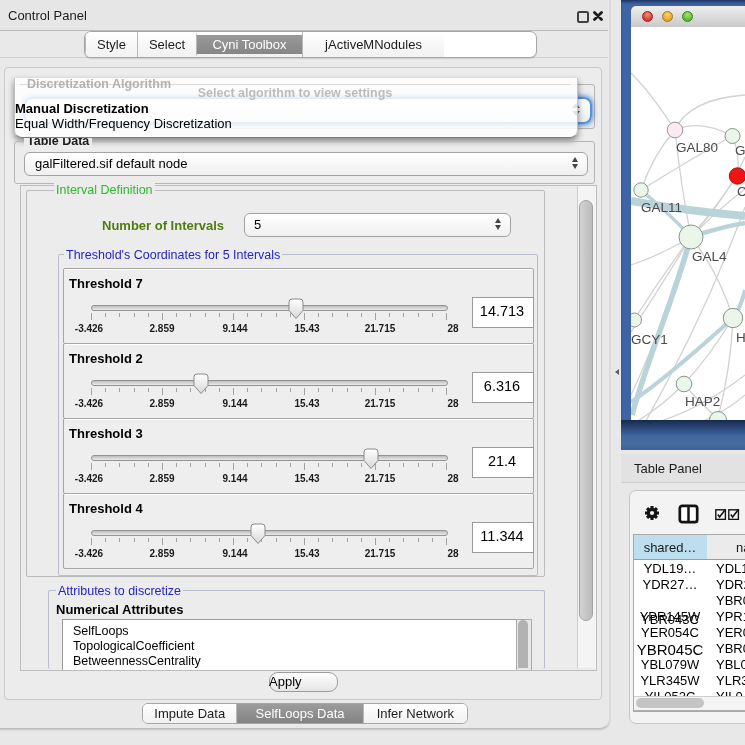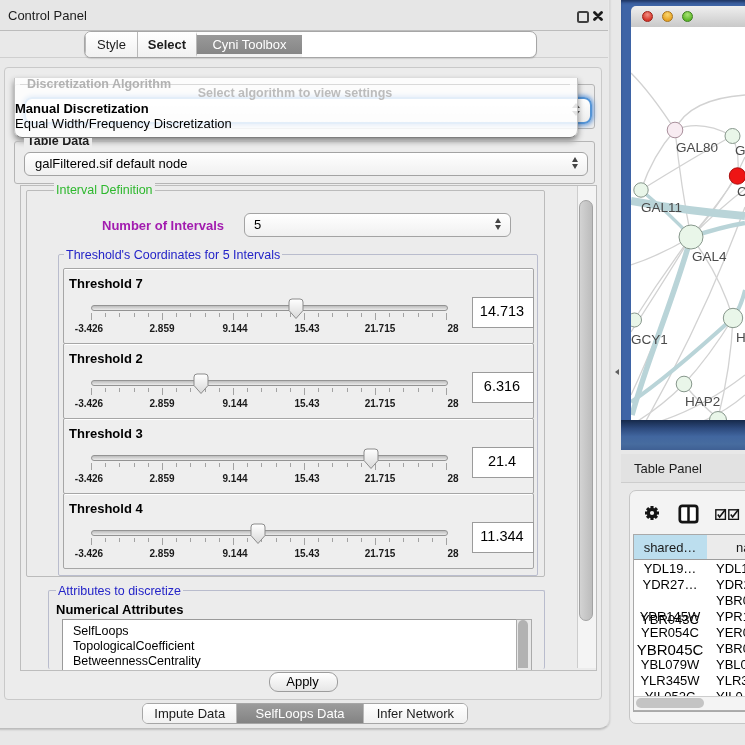--- a/index.html
+++ b/index.html
@@ -11,22 +11,23 @@
 <div class="ab" style="left:-10px;top:-10px;width:618px;height:737px;background:#e9e9e9;border:1px solid #d8d8d8;border-bottom:1px solid #bdbdbd;border-radius:0 0 10px 10px;box-shadow:0 1px 2px rgba(0,0,0,.18);"></div>
 <div class="ab" style="left:0;top:0;width:608px;height:30px;background:#e6e6e6;border-bottom:1px solid #bcbcbc;"></div>
 <div class="ab txt" style="left:8px;top:8px;font-size:13px;color:#1c1c1c;">Control Panel</div>
 <div class="ab" style="left:577px;top:11px;width:8px;height:8px;border:2px solid #3f3f3f;border-radius:2.5px;"></div>
 <svg class="ab" style="left:593px;top:11px;" width="10" height="10" viewBox="0 0 10 10">
     <path d="M1.5,1.5 L8.5,8.5 M8.5,1.5 L1.5,8.5" stroke="#1c1c1c" stroke-width="2.8" stroke-linecap="round" fill="none"></path>
   </svg>
 <div class="ab" style="left:0;top:57px;width:608px;height:1px;background:#cfcfcf;"></div>
 <div class="ab" style="left:84px;top:31px;height:25px;width:451px;display:flex;border:1px solid #a6a6a6;border-radius:7px;overflow:hidden;background:#fff;box-shadow:0 1px 1px rgba(0,0,0,.12);">
 <div style="width:51px;display:flex;align-items:center;justify-content:center;background:linear-gradient(#ffffff,#f1f1f1);color:#1c1c1c;font-size:13px;font-weight:500;border-left:1px solid #b8b8b8;">Style</div>
-<div style="width:58px;display:flex;align-items:center;justify-content:center;background:linear-gradient(#ffffff,#f1f1f1);color:#1c1c1c;font-size:13px;font-weight:700;border-left:1px solid #b8b8b8;">Select</div>
+<div style="width:58px;display:flex;align-items:center;justify-content:center;background:linear-gradient(#ffffff,#f1f1f1);color:#1c1c1c;font-size:13px;font-weight:400;border-left:1px solid #b8b8b8;">Select</div>
 <div style="width:106px;display:flex;align-items:center;justify-content:center;background:linear-gradient(#999999,#868686);color:#fff;font-size:13px;font-weight:500;border-left:1px solid #b8b8b8;border-top:3.5px solid #fdfdfd;border-bottom:3.5px solid #f2f2f2;box-sizing:border-box;">Cyni Toolbox</div>
+<div style="width:141px;display:flex;align-items:center;justify-content:center;background:linear-gradient(#ffffff,#f1f1f1);color:#1c1c1c;font-size:13px;font-weight:500;border-left:1px solid #b8b8b8;">jActiveMNodules</div>
 </div>
 <div class="ab" style="left:4px;top:67px;width:596px;height:631px;background:#ececec;border:1px solid #c9c9c9;border-radius:4px;"></div>
 <div class="ab" style="left:14px;top:84px;width:579px;height:43px;border:1px solid #b5b5b5;border-radius:3px;"></div>
 <div class="ab" style="left:24px;top:97px;width:564px;height:23px;background:#fafafa;border:2px solid #5494d6;border-radius:8px;box-shadow:0 0 4px 1.5px rgba(80,140,215,.85);background:linear-gradient(#ffffff,#ededed);"></div>
 <div class="ab" style="left:572px;top:103px;width:0;height:0;border-left:4px solid transparent;border-right:4px solid transparent;border-bottom:5px solid #555;"></div>
 <div class="ab" style="left:572px;top:111px;width:0;height:0;border-left:4px solid transparent;border-right:4px solid transparent;border-top:5px solid #555;"></div>
 <div class="ab" style="left:14px;top:78px;width:562px;height:59px;background:rgba(255,255,255,.84);border:1px solid rgba(140,140,140,.5);border-top:none;border-bottom:1px solid #7e7e7e;border-radius:0 0 8px 8px;box-shadow:0 3px 6px rgba(0,0,0,.45);"></div>
 <div class="ab txt" style="left:14px;top:86px;width:562px;text-align:center;font-size:12.5px;font-weight:bold;color:#bcbcbc;">Select algorithm to view settings</div>
 <div class="ab txt" style="left:27px;top:77px;font-size:12.5px;font-weight:600;color:#b2b2b2;">Discretization Algorithm</div>
 <div class="ab" style="left:20px;top:84px;width:550px;height:1px;background:rgba(175,175,175,.38);"></div>
@@ -38,21 +39,21 @@
   </div>
 <div class="ab" style="left:24px;top:152px;width:562px;height:22px;background:linear-gradient(#ffffff,#f0f0f0);border:1px solid #a3a3a3;border-radius:6px;"></div>
 <div class="ab txt" style="left:35px;top:156px;font-size:13px;color:#000;">galFiltered.sif default node</div>
 <div class="ab" style="left:572px;top:157px;width:0;height:0;border-left:3.5px solid transparent;border-right:3.5px solid transparent;border-bottom:5px solid #444;"></div>
 <div class="ab" style="left:572px;top:164px;width:0;height:0;border-left:3.5px solid transparent;border-right:3.5px solid transparent;border-top:5px solid #444;"></div>
 <div class="ab" style="left:20px;top:185px;width:575px;height:484px;border:1px solid #bdbdbd;background:#ececec;"></div>
 <div class="ab" style="left:577px;top:186px;width:18px;height:482px;background:#f4f4f4;border-left:1px solid #cdcdcd;"></div>
 <div class="ab" style="left:579px;top:200px;width:12px;height:419px;background:linear-gradient(90deg,#d3d3d3,#bcbcbc);border:1px solid #a2a2a2;border-radius:7px;"></div>
 <div class="ab" style="left:26px;top:190px;width:517px;height:385px;border:1px solid #bbbbbb;border-radius:2px;"></div>
 <div class="ab txt" style="left:54px;top:183px;font-size:12.5px;color:#2db82d;background:#ececec;padding:0 2px;">Interval Definition</div>
-<div class="ab txt" style="left:102px;top:218px;font-size:13px;font-weight:bold;color:#a21caf;">Number of Intervals</div>
+<div class="ab txt" style="left:102px;top:218px;font-size:13px;font-weight:bold;color:#4d7c0f;">Number of Intervals</div>
 <div class="ab" style="left:244px;top:213px;width:265px;height:22px;background:linear-gradient(#ffffff,#f0f0f0);border:1px solid #a3a3a3;border-radius:6px;"></div>
 <div class="ab txt" style="left:254px;top:217px;font-size:13px;color:#000;">5</div>
 <div class="ab" style="left:495px;top:218px;width:0;height:0;border-left:3.5px solid transparent;border-right:3.5px solid transparent;border-bottom:5px solid #444;"></div>
 <div class="ab" style="left:495px;top:225px;width:0;height:0;border-left:3.5px solid transparent;border-right:3.5px solid transparent;border-top:5px solid #444;"></div>
 <div class="ab" style="left:58px;top:254px;width:478px;height:320px;border:1px solid #b9bccd;border-radius:2px;"></div>
 <div class="ab txt" style="left:64px;top:248px;font-size:12.5px;color:#2424c8;background:#ececec;padding:0 2px;">Threshold's Coordinates for 5 Intervals</div>
 <div class="ab" style="left:63px;top:268px;width:469px;height:74px;background:#eeeeee;border:1px solid #a6a6a6;border-radius:2px;box-shadow:inset 0 1px 0 #fff;"></div>
 <div class="ab txt" style="left:69px;top:276px;font-size:13px;font-weight:bold;color:#000;">Threshold 7</div>
 <div class="ab" style="left:91px;top:305px;width:355px;height:4px;background:linear-gradient(#bdbdbd,#ebebeb);border:1px solid #939393;border-radius:3px;"></div>
 <div class="ab" style="left:91.0px;top:313px;width:1px;height:7px;background:#a2a2a2;"></div>
@@ -239,21 +240,21 @@
 <div class="ab" style="left:48px;top:590px;width:495px;height:78px;border:1px solid #b9bccd;border-top:1px solid #b9bccd;border-radius:2px;border-bottom:none;"></div>
 <div class="ab txt" style="left:56px;top:584px;font-size:12.5px;color:#2424c8;background:#ececec;padding:0 2px;">Attributes to discretize</div>
 <div class="ab txt" style="left:56px;top:602px;font-size:13px;font-weight:bold;color:#000;">Numerical Attributes</div>
 <div class="ab" style="left:62px;top:619px;width:454px;height:50px;background:#fff;border:1px solid #9a9a9a;border-bottom:none;"></div>
 <div class="ab txt" style="left:73px;top:624px;font-size:12.5px;color:#000;">SelfLoops</div>
 <div class="ab txt" style="left:73px;top:639px;font-size:12.5px;color:#000;">TopologicalCoefficient</div>
 <div class="ab txt" style="left:73px;top:654px;font-size:12.5px;color:#000;">BetweennessCentrality</div>
 <div class="ab" style="left:516px;top:619px;width:14px;height:50px;background:#e8e8e8;border:1px solid #aaa;border-bottom:none;"></div>
 <div class="ab" style="left:518px;top:620px;width:10px;height:48px;background:#b2b2b2;border-radius:5px 5px 0 0;"></div>
 <div class="ab" style="left:269px;top:672px;width:67px;height:18px;background:linear-gradient(#ffffff,#e6e6e6);border:1px solid #9d9d9d;border-radius:9px;"></div>
-<div class="ab txt" style="left:269px;top:674px;width:67px;text-align:center;font-size:13px;color:#000;">Apply</div>
+<div class="ab txt" style="left:269px;top:674px;width:67px;text-align:left;font-size:13px;color:#000;">Apply</div>
 <div class="ab" style="left:142px;top:703px;height:19px;width:324px;display:flex;border:1px solid #a6a6a6;border-radius:6px;overflow:hidden;background:#fff;">
 <div style="width:94px;display:flex;align-items:center;justify-content:center;background:linear-gradient(#ffffff,#f1f1f1);color:#1c1c1c;font-size:13px;font-weight:500;">Impute Data</div>
 <div style="width:126px;display:flex;align-items:center;justify-content:center;background:linear-gradient(#9c9c9c,#838383);color:#fff;font-size:13px;font-weight:500;border-left:1px solid #b8b8b8;">SelfLoops Data</div>
 <div style="width:104px;display:flex;align-items:center;justify-content:center;background:linear-gradient(#ffffff,#f1f1f1);color:#1c1c1c;font-size:13px;font-weight:500;border-left:1px solid #b8b8b8;">Infer Network</div>
 </div>
 <div class="ab" style="left:621px;top:0;width:124px;height:449px;"></div>
 <div class="ab" style="left:621px;top:0;width:124px;height:450px;background:#3e64a6;box-shadow:inset 0 3px 3px -1px rgba(5,15,40,.55);"></div>
 <div class="ab" style="left:631px;top:6px;width:114px;height:21px;background:linear-gradient(#efefef,#c9c9c9);border-bottom:1px solid #909090;border-top-left-radius:5px;"></div>
 <div class="ab" style="left:641.5px;top:11px;width:11px;height:11px;border-radius:50%;background:radial-gradient(circle at 50% 30%, #f08f84, #d6362a 70%);border:1px solid #9c2018;box-sizing:border-box;"></div>
 <div class="ab" style="left:661.5px;top:11px;width:11px;height:11px;border-radius:50%;background:radial-gradient(circle at 50% 30%, #f9d66f, #e8a424 70%);border:1px solid #a8741a;box-sizing:border-box;"></div>

